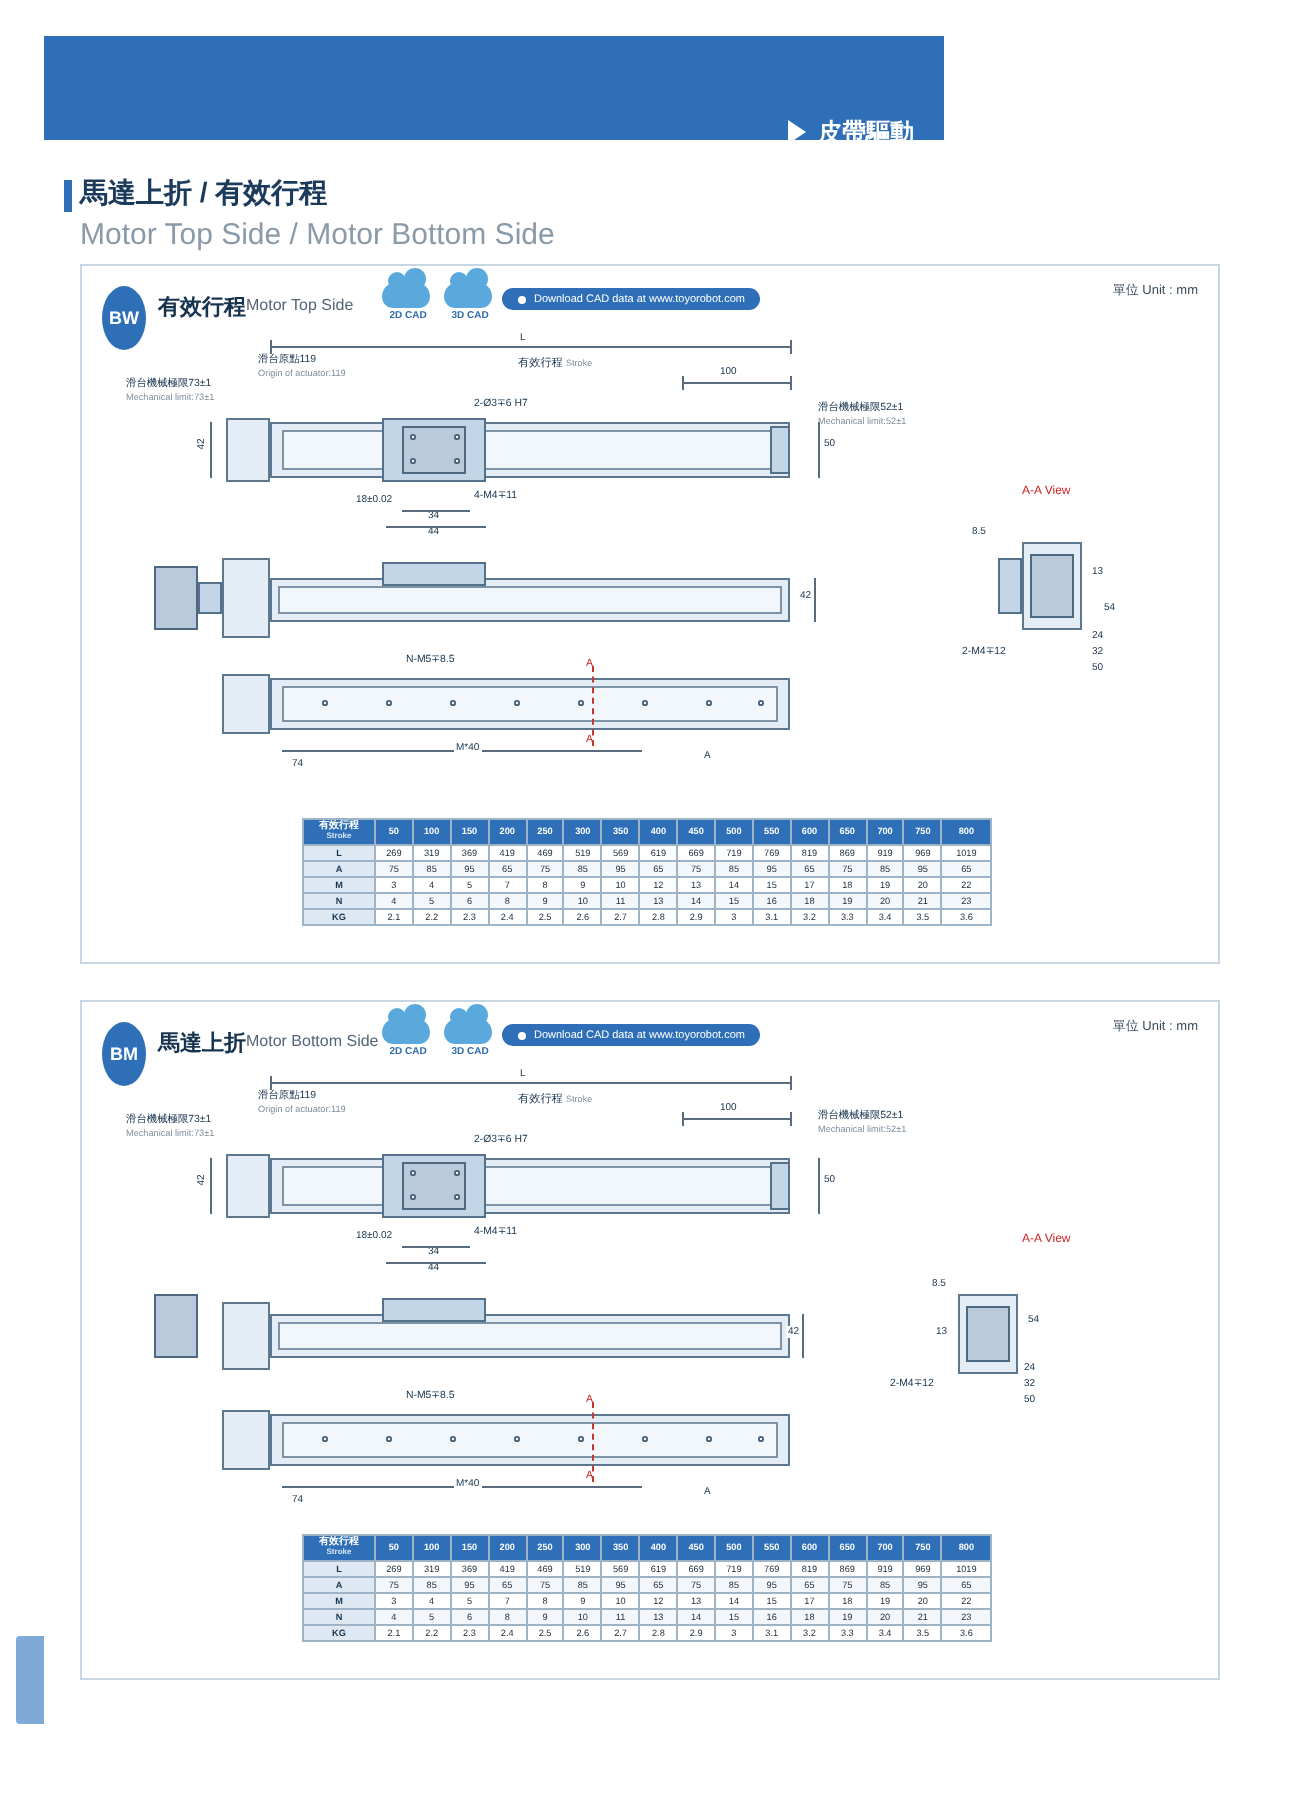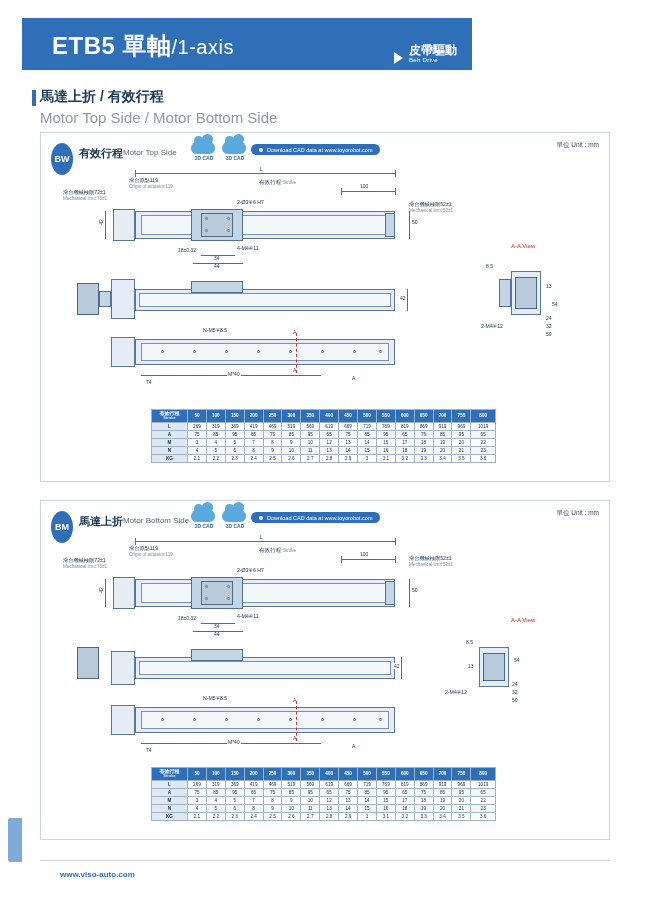--- a/index.html
+++ b/index.html
@@ -21,21 +21,21 @@
   
   .header {
     position:absolute; left:22px; top:18px; width:450px; height:52px;
     background:#2e6fb7;
   }
   .header .htitle {
     position:absolute; left:30px; top:12px;
     font-size:24px; font-weight:bold; color:#ffffff; letter-spacing:0.5px;
   }
   .header .htitle .sub { font-weight:normal; font-size:20px; }
-  .belt-wrap { position:absolute; left:372px; top:26px; display:flex; align-items:flex-end; gap:6px; }
+  .belt-wrap { position:absolute; left:372px; top:42px; display:flex; align-items:flex-start; gap:6px; }
   .tri { width:0;height:0;border-left:9px solid #ffffff;border-top:6px solid transparent;border-bottom:6px solid transparent; }
   .belt-txt { color:#fff; line-height:1.1; }
   .belt-cn { font-size:12px; font-weight:bold; }
   .belt-en { font-size:6px; letter-spacing:0.3px; }
 
   
   .sectitle { position:absolute; left:40px; top:88px; }
   .sectitle .bar { position:absolute; left:-8px; top:2px; width:4px; height:16px; background:#2e6fb7; }
   .sectitle .cn { font-size:14px; font-weight:bold; color:#1b3a5c; }
   .sectitle .en { font-size:15px; color:#8b9aa8; margin-top:3px; }
@@ -110,24 +110,20 @@
 </style>
 </head>
 <body>
 
 <div class="page">
 
   <div class="spine"></div>
   <div class="spine-tab"></div>
 
   <div class="header">
-    <div class="htitle">
-      <span>ETB5</span>
-      <span>單軸</span><span class="sub">/1-axis</span>
-    </div>
     <div class="belt-wrap">
       <div class="tri"></div>
       <div class="belt-txt">
         <div class="belt-cn">皮帶驅動</div>
         <div class="belt-en">Belt Drive</div>
       </div>
     </div>
   </div>
 
   <div class="sectitle">
@@ -618,18 +614,14 @@
               <td>3.3</td>
               <td>3.4</td>
               <td>3.5</td>
               <td>3.6</td>
             </tr>
           </tbody>
       </table>
     </div>
   </div>
 
-  <div class="footer">
-    <div class="rule"></div>
-    <div class="url">www.viso-auto.com</div>
-  </div>
 
 </div>
 
 </body></html>

